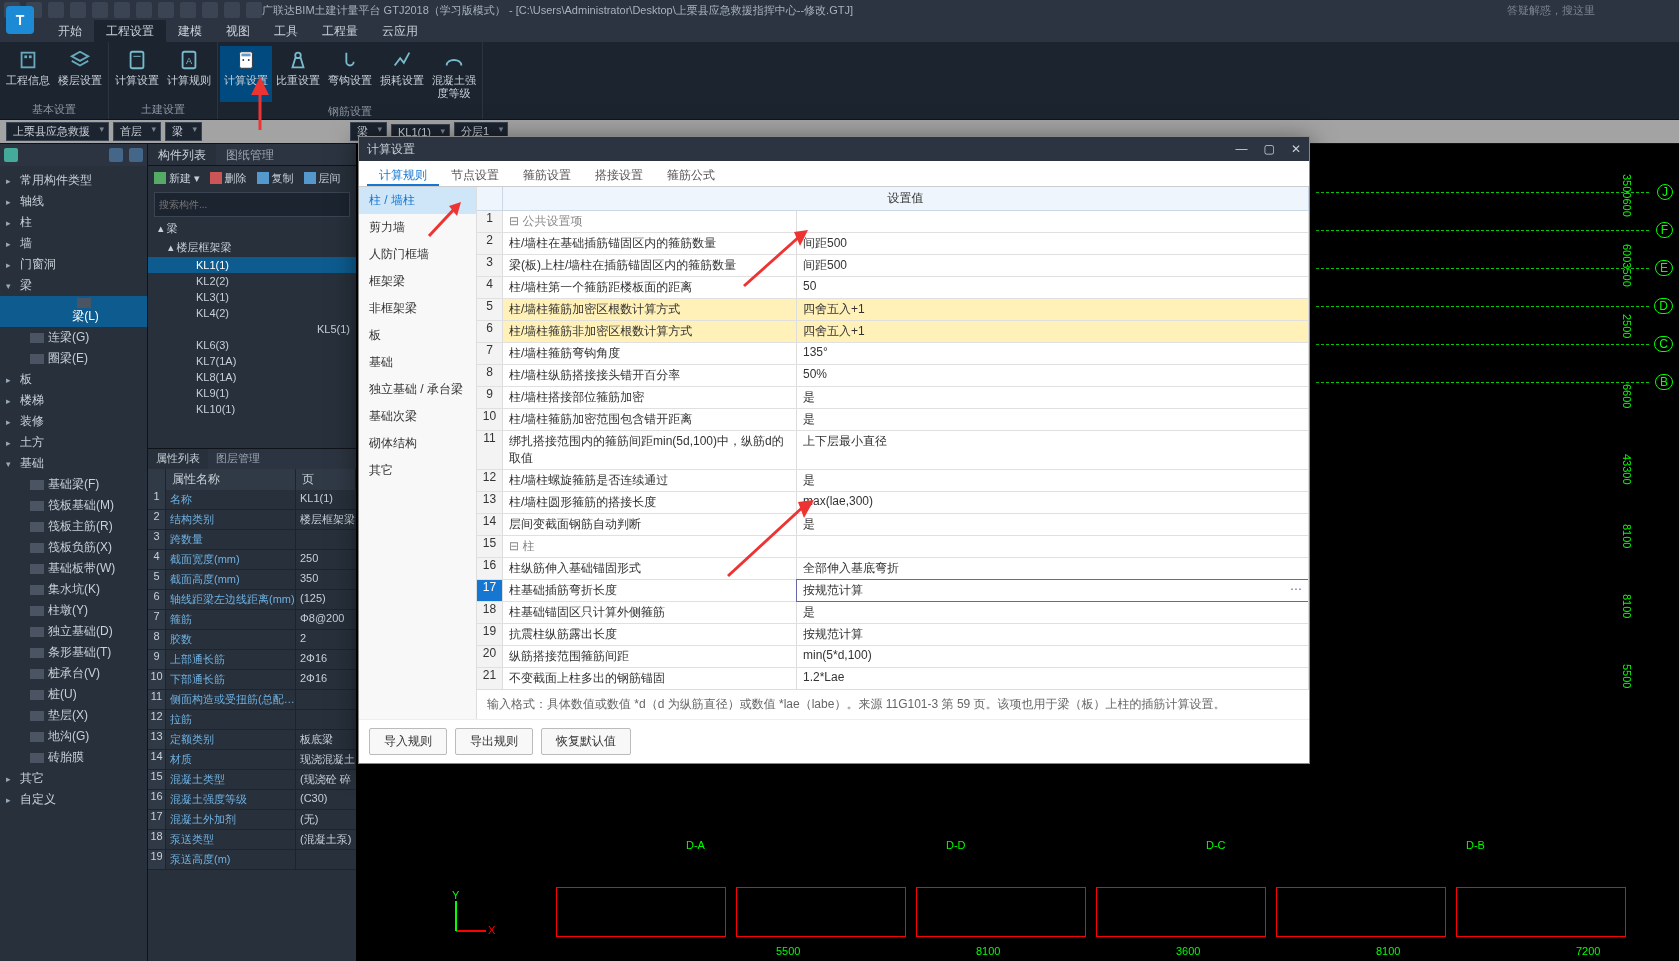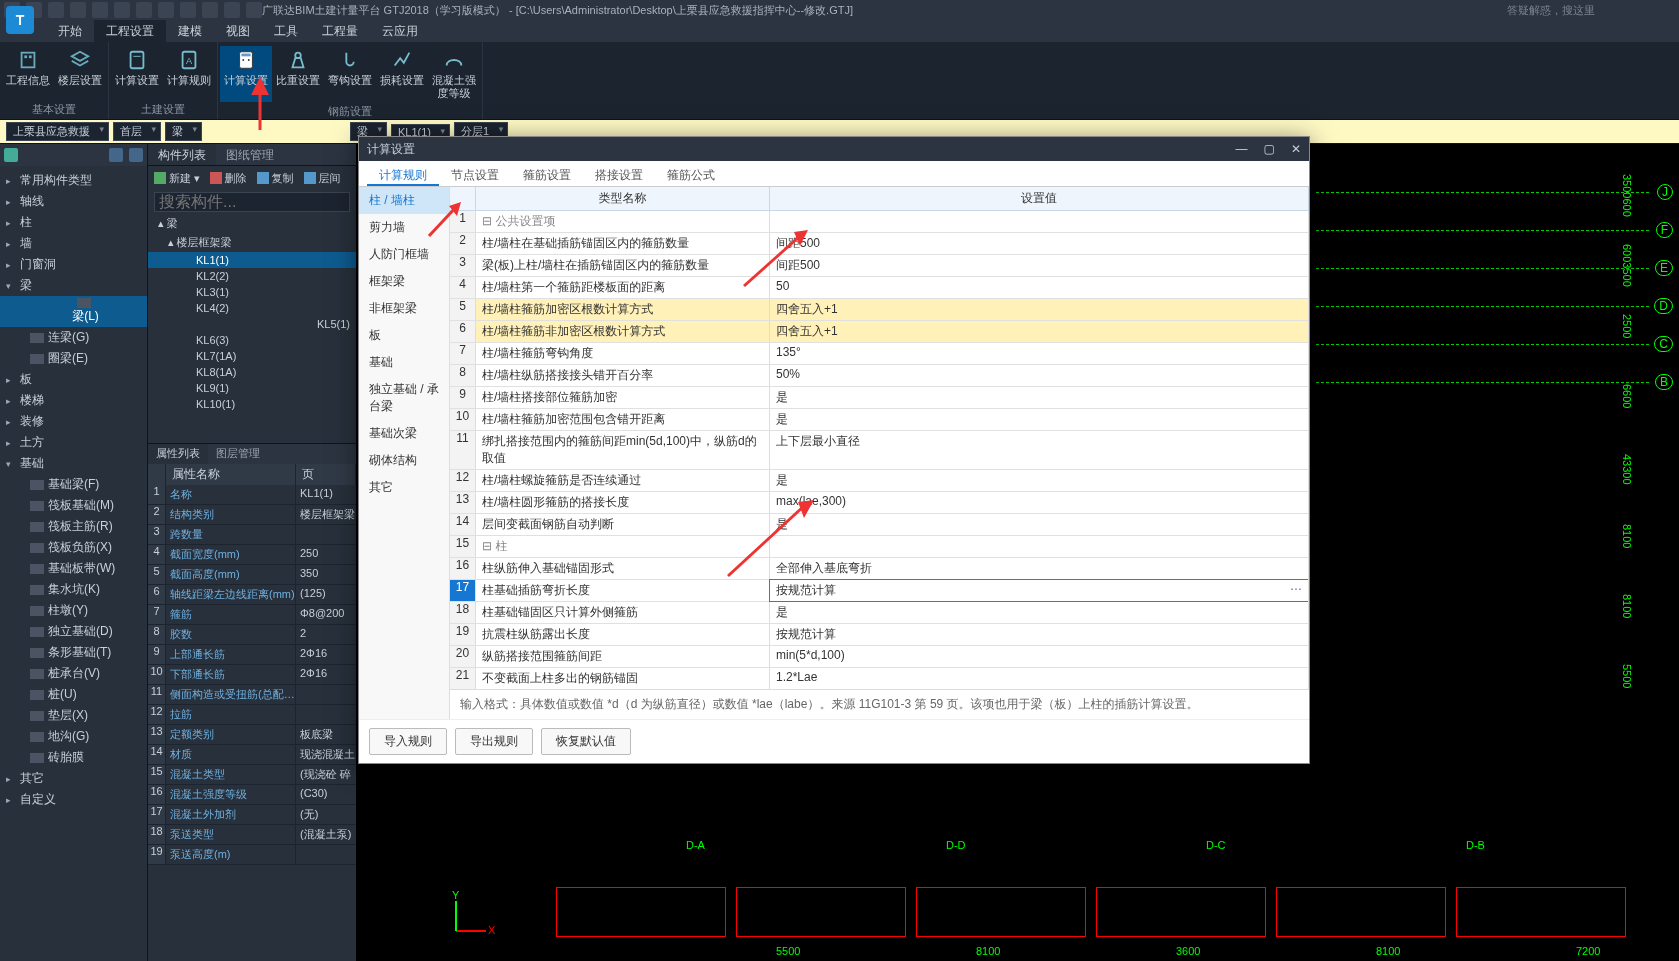--- a/index.html
+++ b/index.html
@@ -23,21 +23,21 @@
 .ribbon { height: 78px; background: #1c2430; display: flex; border-bottom: 1px solid #0f1419; }
 .rgroup { display: flex; flex-direction: column; border-right: 1px solid #2b3440; padding: 4px 2px 2px; }
 .rgroup .ritems { display: flex; flex: 1; }
 .ritem { width: 52px; display: flex; flex-direction: column; align-items: center; padding: 2px 2px; cursor: pointer; }
 .ritem.sel { background: #004a7f; }
 .ritem .ricon { width: 24px; height: 24px; margin-bottom: 2px; display: flex; align-items: center; justify-content: center; }
 .ritem .rlabel { font-size: 11px; color: #c8d0d8; text-align: center; line-height: 13px; }
 .rgroup .rtitle { text-align: center; font-size: 11px; color: #8a94a0; padding-top: 2px; }
 
 
-.ctxbar { height: 24px; background: #fef9c3; display: flex; align-items: center; padding: 0 6px; border-bottom: 1px solid #0f1419; gap: 4px; }
+.ctxbar { height: 24px; background: #a3a3a3; display: flex; align-items: center; padding: 0 6px; border-bottom: 1px solid #0f1419; gap: 4px; }
 .ctxbar .dd { background: #1c2430; border: 1px solid #3a4452; padding: 1px 18px 1px 6px; color: #c8d0d8; font-size: 11px; position: relative; }
 .ctxbar .dd:after { content: "▾"; position: absolute; right: 4px; top: 1px; font-size: 9px; color: #7a8490; }
 
 
 .leftpanel { position: absolute; left: 0; top: 144px; width: 148px; bottom: 0; background: #27303b; border-right: 1px solid #0f1419; overflow: hidden; }
 .leftpanel .tools { height: 22px; background: #2b3440; display: flex; align-items: center; padding: 0 4px; gap: 6px; }
 .leftpanel .tools .ticon { width: 14px; height: 14px; border-radius: 2px; }
 .leftpanel .tree { padding: 4px 0; overflow-y: auto; height: calc(100% - 22px); }
 .leftpanel .treeitem { padding: 2px 6px 2px 18px; color: #c8d0d8; cursor: pointer; display: flex; align-items: center; }
 .leftpanel .treeitem.h { padding-left: 6px; color: #c8d0d8; }
@@ -48,21 +48,21 @@
 
 
 .midcol { position: absolute; left: 148px; top: 144px; width: 208px; bottom: 0; background: #27303b; display: flex; flex-direction: column; }
 .midcol .tabs { height: 22px; display: flex; background: #2b3440; border-bottom: 1px solid #0f1419; }
 .midcol .tab { padding: 3px 10px; font-size: 12px; cursor: pointer; color: #9aa4b0; }
 .midcol .tab.active { background: #27303b; color: #c8d0d8; }
 .midcol .toolbar { height: 24px; display: flex; align-items: center; padding: 0 6px; gap: 10px; font-size: 11px; }
 .midcol .toolbar .tbtn { color: #c8d0d8; cursor: pointer; display: flex; align-items: center; gap: 3px; }
 .midcol .toolbar .tbtn .ti { width: 12px; height: 12px; background: #5a6; }
 .midcol .searchbox { padding: 2px 6px; }
-.midcol .searchbox input { width: 100%; background: #1c2430; border: 1px solid #3a4452; color: #9aa4b0; padding: 0 4px; font-size: 16px; }
+.midcol .searchbox input { width: 100%; background: #1c2430; border: 1px solid #3a4452; color: #9aa4b0; padding: 6px 4px; font-size: 10px; }
 .midcol .list { flex: 0 0 230px; overflow-y: auto; border-bottom: 1px solid #0f1419; }
 .midcol .listitem { padding: 2px 6px 2px 28px; font-size: 11px; cursor: pointer; }
 .midcol .listitem.h { padding-left: 10px; color: #c8d0d8; }
 .midcol .listitem.sel { background: #0d5b8f; color: #fff; }
 
 
 .proplist { flex: 1; display: flex; flex-direction: column; overflow: hidden; }
 .proplist .ptabs { height: 20px; display: flex; background: #2b3440; }
 .proplist .ptab { padding: 2px 8px; font-size: 11px; color: #9aa4b0; cursor: pointer; }
 .proplist .ptab.active { background: #27303b; color: #c8d0d8; }
@@ -82,21 +82,21 @@
 
 
 .modal { position: absolute; left: 358px; top: 136px; width: 952px; height: 628px; background: #fff; border: 1px solid #888; box-shadow: 0 4px 24px rgba(0,0,0,0.5); color: #333; display: flex; flex-direction: column; }
 .modal .mtitle { height: 24px; background: #2b3440; color: #c8d0d8; display: flex; align-items: center; padding: 0 8px; }
 .modal .mtitle .mt { flex: 1; }
 .modal .mtitle .mctl { display: flex; gap: 16px; color: #c8d0d8; cursor: pointer; }
 .modal .mtabs { height: 26px; display: flex; border-bottom: 1px solid #ccc; padding: 2px 8px 0; }
 .modal .mtab { padding: 4px 12px; font-size: 12px; cursor: pointer; color: #555; }
 .modal .mtab.active { color: #1677d2; border-bottom: 2px solid #1677d2; }
 .modal .mbody { flex: 1; display: flex; overflow: hidden; }
-.modal .mcat { width: 91px; border-right: 1px solid #ddd; background: #f8f8f8; }
+.modal .mcat { width: 118px; border-right: 1px solid #ddd; background: #f8f8f8; }
 .modal .mcat .ci { padding: 5px 10px; font-size: 12px; cursor: pointer; }
 .modal .mcat .ci.active { background: #cfe6f9; color: #1677d2; }
 .modal .mtable { flex: 1; display: flex; flex-direction: column; overflow: hidden; }
 .modal .thead { display: flex; background: #eef5fc; border-bottom: 1px solid #c9d8e8; font-size: 12px; }
 .modal .thead .th { padding: 3px 6px; border-right: 1px solid #c9d8e8; text-align: center; }
 .modal .tbody { flex: 1; overflow-y: auto; font-size: 12px; border-right:1px solid #ddd}
 .modal .trow { display: flex; border-bottom: 1px solid #e0e0e0; }
 .modal .trow .tn { width: 26px; text-align: center; background: #f3f3f3; border-right: 1px solid #ddd; }
 .modal .trow .tk { width: 294px; padding: 2px 6px; border-right: 1px solid #ddd; }
 .modal .trow .tk.group { color: #888; }
@@ -611,21 +611,20 @@
         <div class="ci">板</div>
         <div class="ci">基础</div>
         <div class="ci">独立基础 / 承台梁</div>
         <div class="ci">基础次梁</div>
         <div class="ci">砌体结构</div>
         <div class="ci">其它</div>
       </div>
     <div class="mtable">
       <div class="thead">
         <div class="th" style="width:26px"></div>
-        <div class="th" style="width:294px">类型名称</div>
         <div class="th" style="flex:1">设置值</div>
       </div>
       <div class="tbody" id="mtbody">
           <div class="trow">
             <div class="tn">1</div>
             <div class="tk group">⊟  公共设置项</div>
             <div class="tv"></div>
           </div>
           <div class="trow">
             <div class="tn">2</div>

